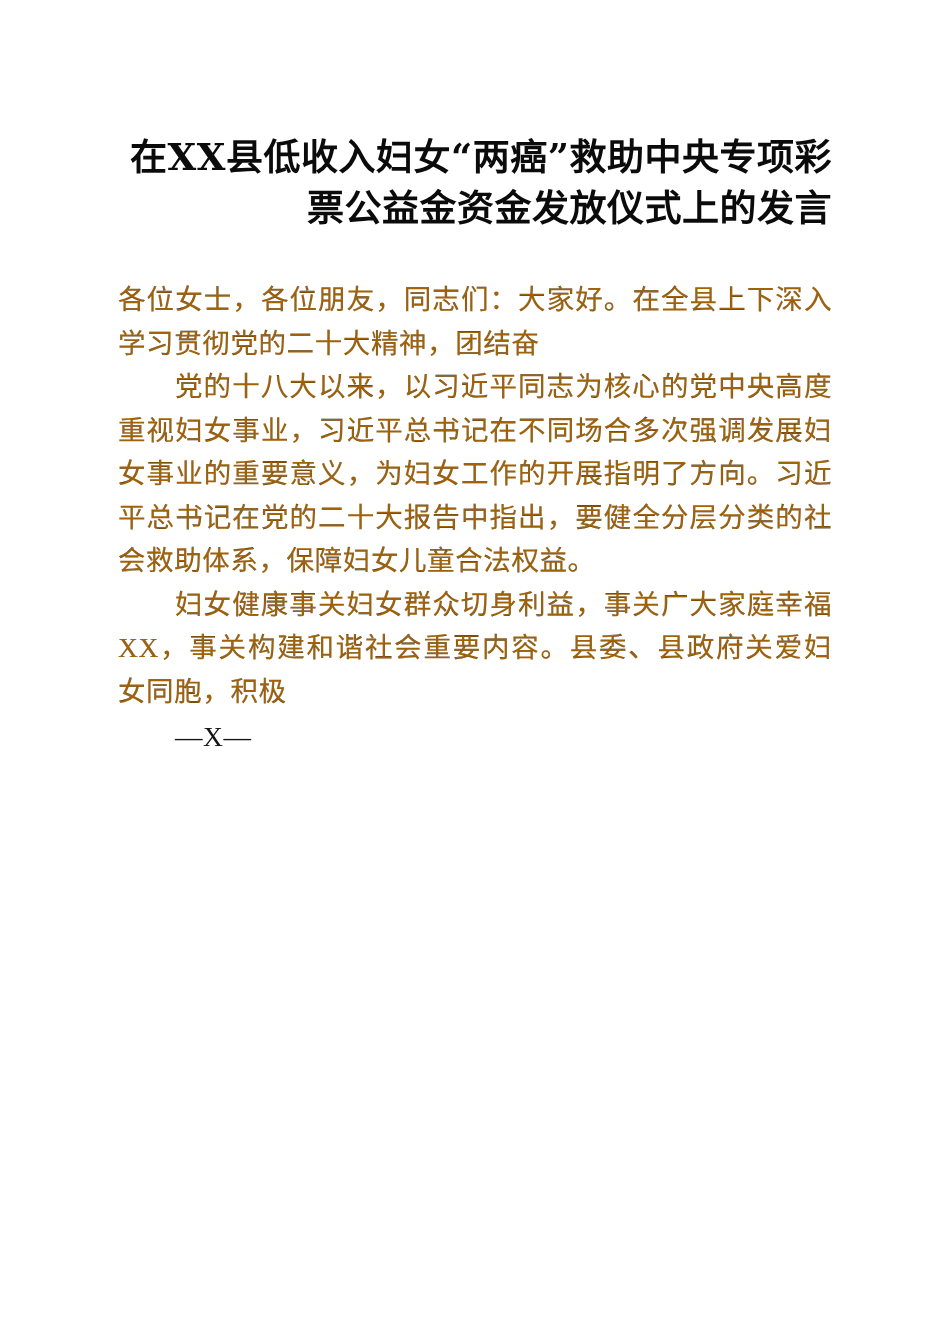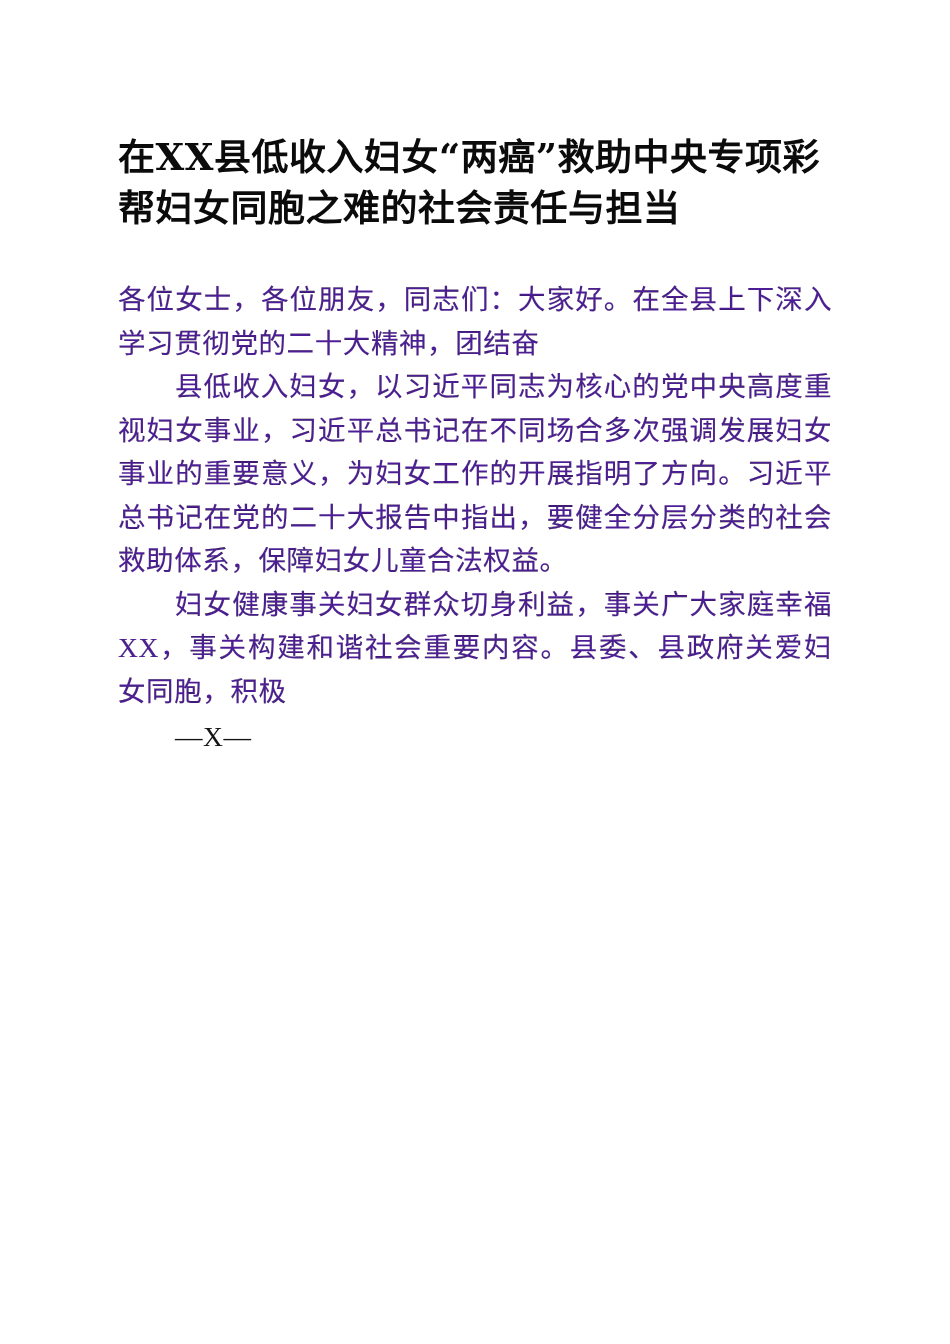--- a/index.html
+++ b/index.html
@@ -37,21 +37,21 @@
 
   
   .doc-title {
     margin: 0;
     padding: 0;
     padding-top: 132px;
     font-family: "DejaVu Serif", "Liberation Serif", serif;
     font-weight: bold;
     font-size: 37px;
     line-height: 51px;
-    text-align: left;
+    text-align: right;
     letter-spacing: 0.5px;
     color: #0b0b0b;
     text-rendering: geometricPrecision;
   }
   .doc-title .t-line {
     display: block;
   }
 
   
   .body-block {
@@ -60,21 +60,21 @@
 
   .para {
     margin: 0;
     padding: 0;
     font-family: "Liberation Serif", "DejaVu Serif", serif;
     font-size: 27.5px;
     line-height: 43.5px;
     text-align: justify;
     text-justify: inter-ideograph;
     letter-spacing: 0.6px;
-    color: #4c1d95;
+    color: #a16207;
     font-weight: 300;
     -webkit-text-stroke: 0.12px #151515;
   }
   .para.indent {
     text-indent: 57px;
   }
 
   
   .page-marker {
     margin: 0;
@@ -90,24 +90,24 @@
   }
 </style>
 </head>
 <body>
 
 <div class="page">
   <div class="page-body">
 
     <h1 class="doc-title">
       <span class="t-line">在XX县低收入妇女“两癌”救助中央专项彩</span>
-      <span class="t-line">帮妇女同胞之难的社会责任与担当</span>
+      <span class="t-line">票公益金资金发放仪式上的发言</span>
     </h1>
 
     <div class="body-block">
       <p class="para">各位女士，各位朋友，同志们：大家好。在全县上下深入学习贯彻党的二十大精神，团结奋</p>
-      <p class="para indent">县低收入妇女，以习近平同志为核心的党中央高度重视妇女事业，习近平总书记在不同场合多次强调发展妇女事业的重要意义，为妇女工作的开展指明了方向。习近平总书记在党的二十大报告中指出，要健全分层分类的社会救助体系，保障妇女儿童合法权益。</p>
+      <p class="para indent">党的十八大以来，以习近平同志为核心的党中央高度重视妇女事业，习近平总书记在不同场合多次强调发展妇女事业的重要意义，为妇女工作的开展指明了方向。习近平总书记在党的二十大报告中指出，要健全分层分类的社会救助体系，保障妇女儿童合法权益。</p>
       <p class="para indent">妇女健康事关妇女群众切身利益，事关广大家庭幸福 XX，事关构建和谐社会重要内容。县委、县政府关爱妇女同胞，积极</p>
       <p class="page-marker">—X—</p>
     </div>
 
   </div>
 </div>
 
 </body></html>

